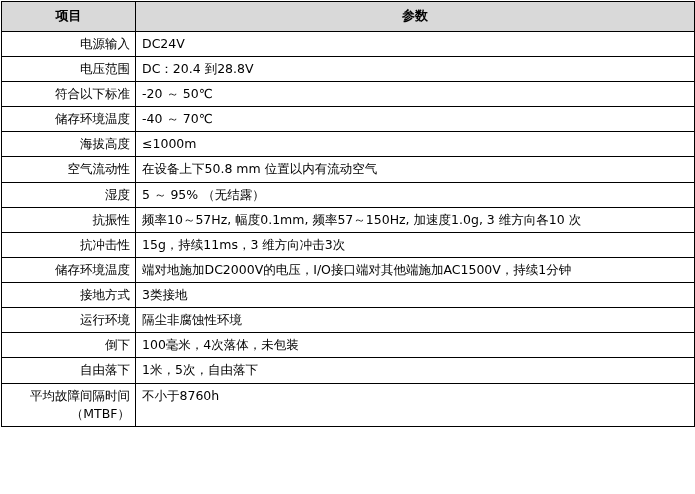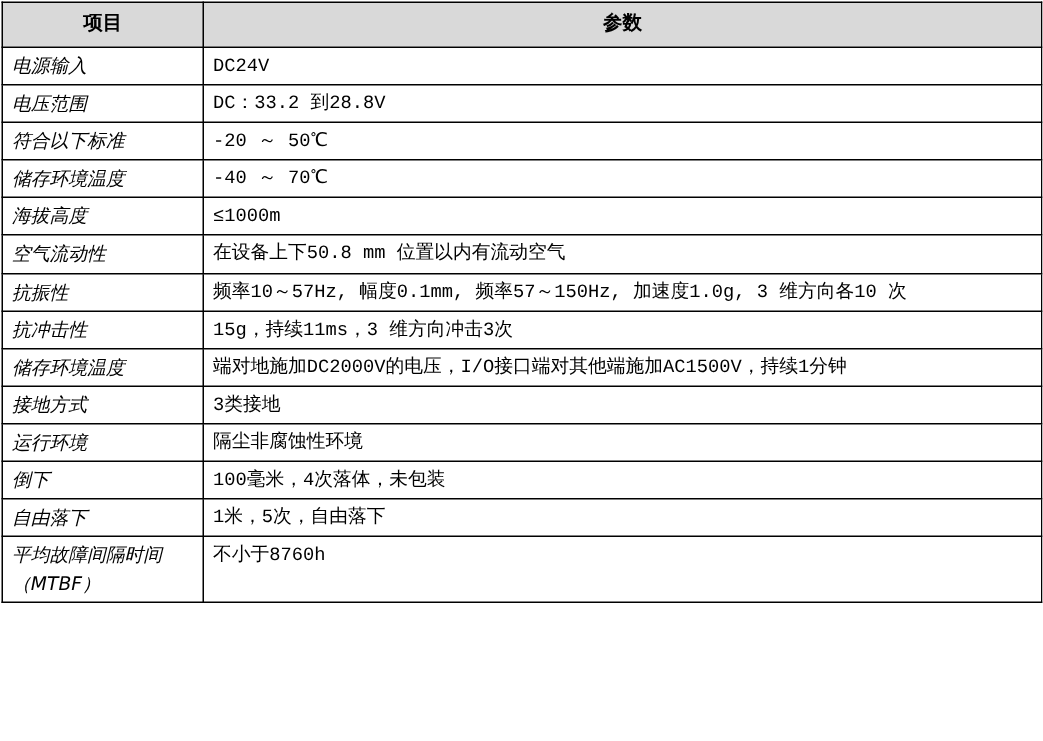--- a/index.html
+++ b/index.html
@@ -33,29 +33,27 @@
     padding: 3px 5px 3px 6px;
   }
   .spec-table thead th {
     background: #d9d9d9;
     text-align: center;
     font-weight: bold;
     padding: 5px 4px;
     font-size: 13px;
   }
   .spec-table tbody td.item-cell {
-    text-align: left;
+    text-align: right;
     white-space: normal;
     word-break: break-all;
-    font-style: italic;
   }
   .spec-table tbody td.value-cell {
     text-align: left;
     word-break: break-all;
-    font-family: Liberation Mono, monospace;
   }
 </style>
 </head>
 <body>
 
 <table class="spec-table">
   <colgroup>
     <col class="c-item">
     <col class="c-val">
   </colgroup>
@@ -65,37 +63,41 @@
       <th>参数</th>
     </tr>
   </thead>
   <tbody>
     <tr>
       <td class="item-cell">电源输入</td>
       <td class="value-cell">DC24V</td>
     </tr>
     <tr>
       <td class="item-cell">电压范围</td>
-      <td class="value-cell">DC：33.2 到28.8V</td>
+      <td class="value-cell">DC：20.4 到28.8V</td>
     </tr>
     <tr>
       <td class="item-cell">符合以下标准</td>
       <td class="value-cell">-20 ～ 50℃</td>
     </tr>
     <tr>
       <td class="item-cell">储存环境温度</td>
       <td class="value-cell">-40 ～ 70℃</td>
     </tr>
     <tr>
       <td class="item-cell">海拔高度</td>
       <td class="value-cell">≤1000m</td>
     </tr>
     <tr>
       <td class="item-cell">空气流动性</td>
       <td class="value-cell">在设备上下50.8 mm 位置以内有流动空气</td>
+    </tr>
+    <tr>
+      <td class="item-cell">湿度</td>
+      <td class="value-cell">5 ～ 95% （无结露）</td>
     </tr>
     <tr>
       <td class="item-cell">抗振性</td>
       <td class="value-cell">频率10～57Hz, 幅度0.1mm, 频率57～150Hz, 加速度1.0g, 3 维方向各10 次</td>
     </tr>
     <tr>
       <td class="item-cell">抗冲击性</td>
       <td class="value-cell">15g，持续11ms，3 维方向冲击3次</td>
     </tr>
     <tr>

